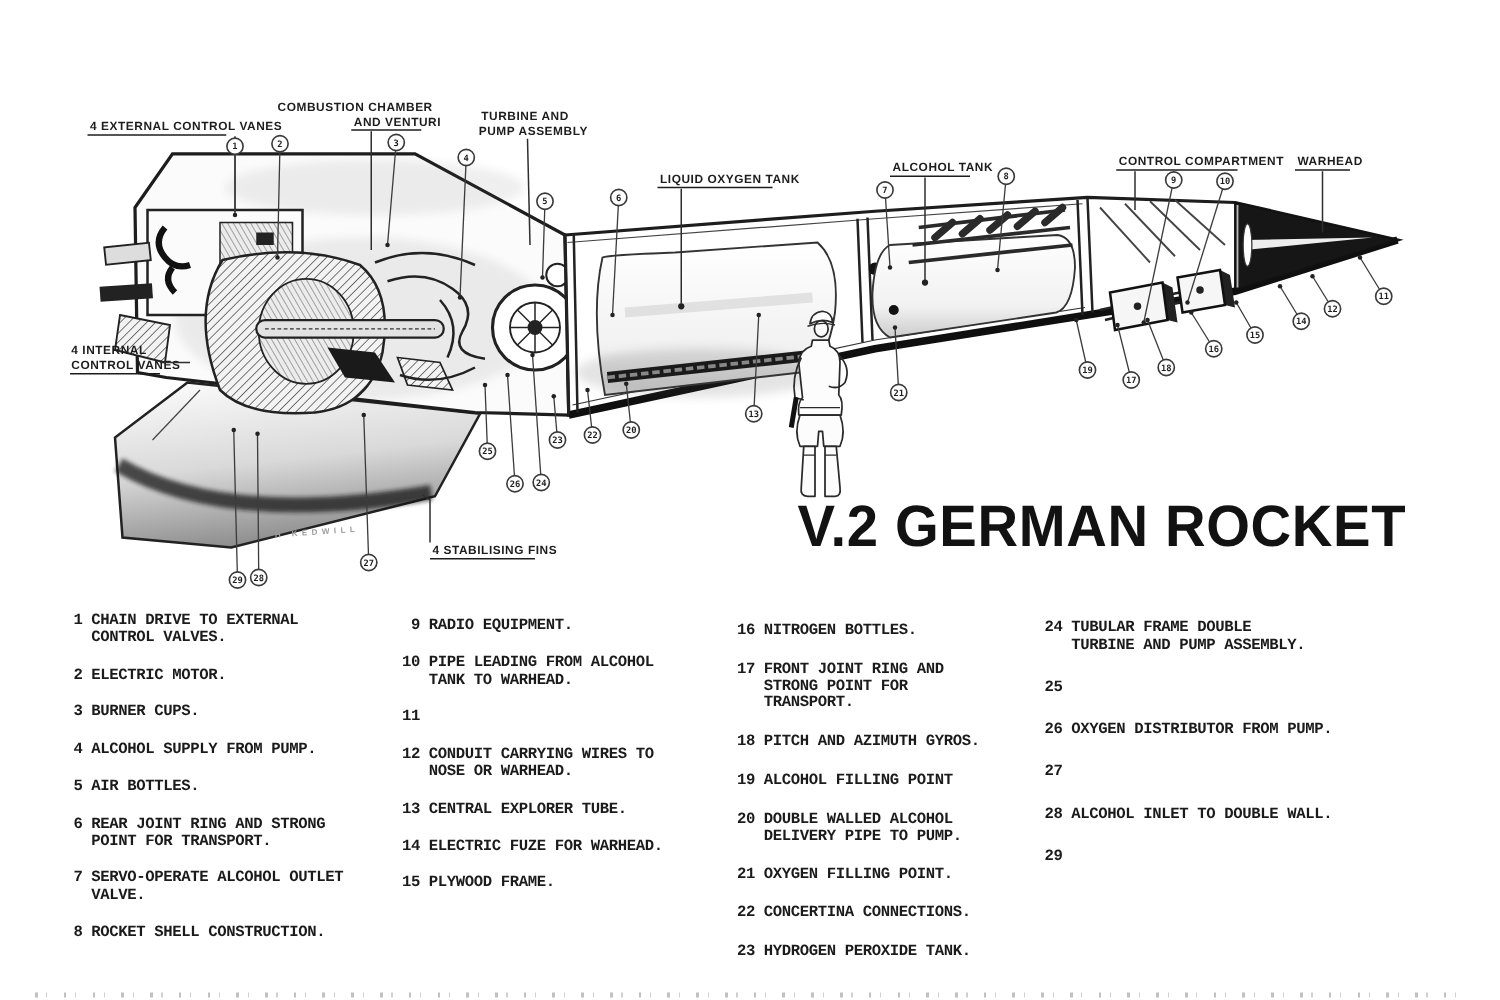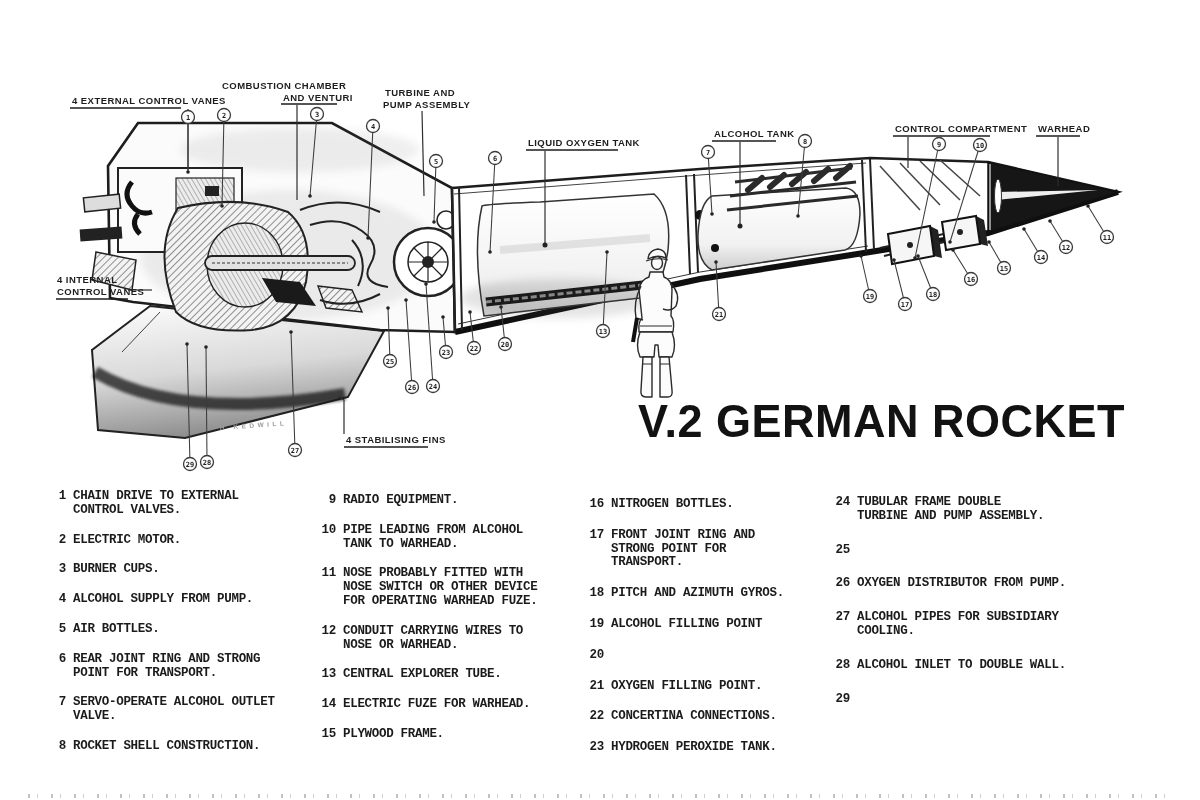--- a/index.html
+++ b/index.html
@@ -411,23 +411,20 @@
         <span class="num">9</span>
         <span class="txt">RADIO EQUIPMENT.</span>
       </div>
       <div class="li">
         <span class="num">10</span>
         <span class="txt">PIPE LEADING FROM ALCOHOL
 TANK TO WARHEAD.</span>
       </div>
       <div class="li">
         <span class="num">11</span>
-        <span class="txt">NOSE PROBABLY FITTED WITH
-NOSE SWITCH OR OTHER DEVICE
-FOR OPERATING WARHEAD FUZE.</span>
       </div>
       <div class="li">
         <span class="num">12</span>
         <span class="txt">CONDUIT CARRYING WIRES TO
 NOSE OR WARHEAD.</span>
       </div>
       <div class="li">
         <span class="num">13</span>
         <span class="txt">CENTRAL EXPLORER TUBE.</span>
       </div>
@@ -454,20 +451,22 @@
       <div class="li">
         <span class="num">18</span>
         <span class="txt">PITCH AND AZIMUTH GYROS.</span>
       </div>
       <div class="li">
         <span class="num">19</span>
         <span class="txt">ALCOHOL FILLING POINT</span>
       </div>
       <div class="li">
         <span class="num">20</span>
+        <span class="txt">DOUBLE WALLED ALCOHOL
+DELIVERY PIPE TO PUMP.</span>
       </div>
       <div class="li">
         <span class="num">21</span>
         <span class="txt">OXYGEN FILLING POINT.</span>
       </div>
       <div class="li">
         <span class="num">22</span>
         <span class="txt">CONCERTINA CONNECTIONS.</span>
       </div>
       <div class="li">
@@ -483,22 +482,20 @@
       </div>
       <div class="li">
         <span class="num">25</span>
       </div>
       <div class="li">
         <span class="num">26</span>
         <span class="txt">OXYGEN DISTRIBUTOR FROM PUMP.</span>
       </div>
       <div class="li">
         <span class="num">27</span>
-        <span class="txt">ALCOHOL PIPES FOR SUBSIDIARY
-COOLING.</span>
       </div>
       <div class="li">
         <span class="num">28</span>
         <span class="txt">ALCOHOL INLET TO DOUBLE WALL.</span>
       </div>
       <div class="li">
         <span class="num">29</span>
       </div>
     </div>
 

